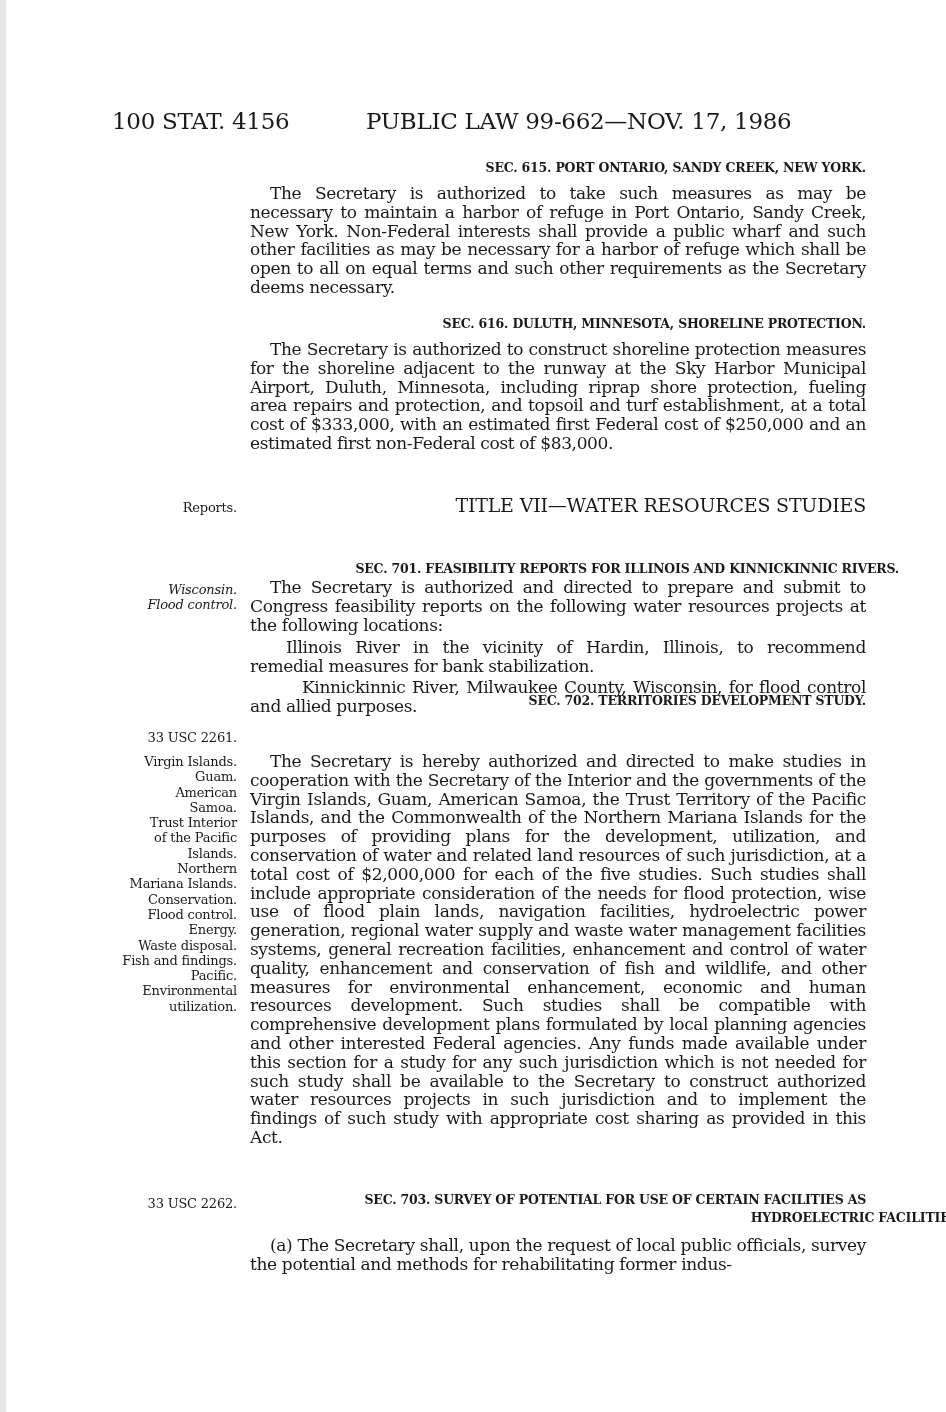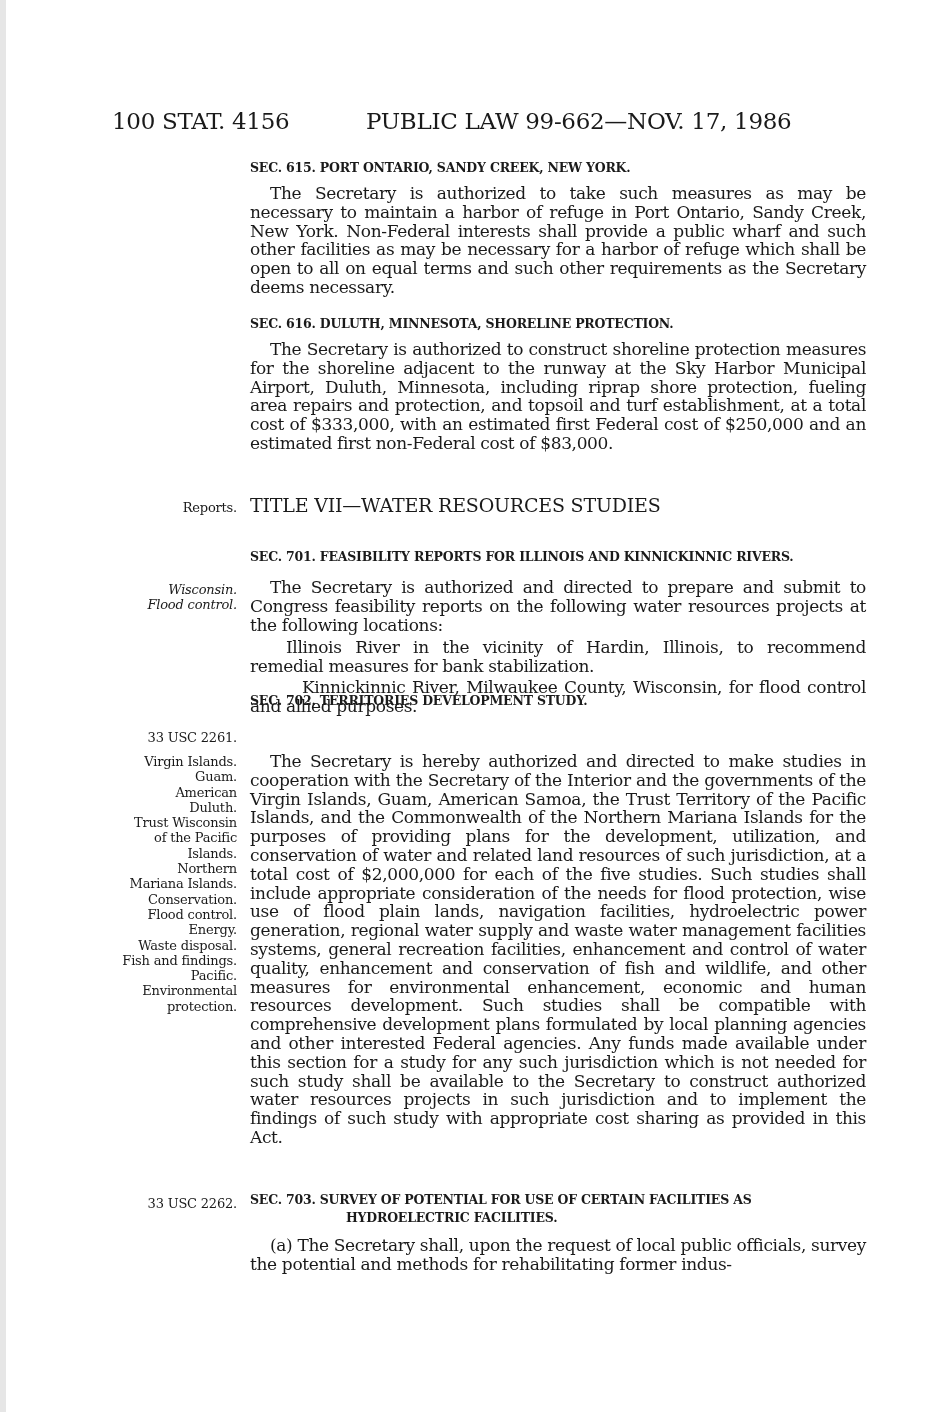--- a/index.html
+++ b/index.html
@@ -3,25 +3,25 @@
 <meta charset="utf-8">
 <style>
   html, body { margin:0; padding:0; background:#ffffff; }
   body { width:946px; height:1412px; position:relative; overflow:hidden;
          font-family:"DejaVu Serif","Liberation Serif",serif; color:#1a1a1a; }
   .edge { position:absolute; left:0; top:0; width:6px; height:1412px; background:#e6e6e6; }
   .hdr { position:absolute; top:108px; font-size:23px; letter-spacing:-0.3px; }
   .hdr-left { left:112px; }
   .hdr-center { left:366px; }
   .main { position:absolute; left:250px; width:616px; }
-  .sec { font-weight:bold; font-size:12.5px; letter-spacing:-0.2px; text-align:left; }
+  .sec { font-weight:bold; font-size:12.5px; letter-spacing:-0.2px; text-align:right; }
   .sec.wrap { text-indent:0; padding-left:96px; text-indent:-96px; }
   .para { font-size:17px; line-height:18.8px; text-align:justify; letter-spacing:-0.35px; }
   .para .ind { display:inline-block; width:20px; }
-  .title { font-size:19px; text-align:left; letter-spacing:-0.2px; }
+  .title { font-size:19px; text-align:right; letter-spacing:-0.2px; }
   .item { font-size:17px; line-height:18.8px; text-align:justify; letter-spacing:-0.35px; }
   .item .ind { display:inline-block; width:36px; }
   .margin { position:absolute; left:107px; font-size:13px; line-height:15.3px; width:130px; letter-spacing:-0.2px;text-align:right; }
 </style>
 </head>
 <body>
 
 <div class="edge"></div>
 
 <div class="hdr hdr-left">100 STAT. 4156</div>
@@ -29,48 +29,48 @@
 
 <div class="main sec" style="top:160px;">SEC. 615. PORT ONTARIO, SANDY CREEK, NEW YORK.</div>
 <div class="main para" style="top:184px;"><span class="ind"></span><span>The Secretary is authorized to take such measures as may be necessary to maintain a harbor of refuge in Port Ontario, Sandy Creek, New York. Non-Federal interests shall provide a public wharf and such other facilities as may be necessary for a harbor of refuge which shall be open to all on equal terms and such other requirements as the Secretary deems necessary.</span></div>
 
 <div class="main sec" style="top:316px;">SEC. 616. DULUTH, MINNESOTA, SHORELINE PROTECTION.</div>
 <div class="main para" style="top:340px;"><span class="ind"></span><span>The Secretary is authorized to construct shoreline protection measures for the shoreline adjacent to the runway at the Sky Harbor Municipal Airport, Duluth, Minnesota, including riprap shore protection, fueling area repairs and protection, and topsoil and turf establishment, at a total cost of $333,000, with an estimated first Federal cost of $250,000 and an estimated first non-Federal cost of $83,000.</span></div>
 
 <div class="margin" style="top:500px;">Reports.</div>
 <div class="main title" style="top:494px;">TITLE VII—WATER RESOURCES STUDIES</div>
 
-<div class="main sec wrap" style="top:548px; line-height:18px; padding-left:96px; width:520px;">SEC. 701. FEASIBILITY REPORTS FOR ILLINOIS AND KINNICKINNIC RIVERS.</div>
+<div class="main sec wrap" style="top:560px; line-height:18px; padding-left:96px; width:520px;margin-left:33px;">SEC. 701. FEASIBILITY REPORTS FOR ILLINOIS AND KINNICKINNIC RIVERS.</div>
 <div class="margin" style="top:582px;font-style:italic;">
   <div>Wisconsin.</div>
   <div>Flood control.</div>
 </div>
 <div class="main para" style="top:578px;"><span class="ind"></span><span>The Secretary is authorized and directed to prepare and submit to Congress feasibility reports on the following water resources projects at the following locations:</span></div>
 <div class="main item" style="top:638px;"><span class="ind"></span><span>Illinois River in the vicinity of Hardin, Illinois, to recommend remedial measures for bank stabilization.</span></div>
 <div class="main item" style="top:678px;"><span class="ind" style="width:52px"></span><span>Kinnickinnic River, Milwaukee County, Wisconsin, for flood control and allied purposes.</span></div>
 
 <div class="margin" style="top:730px;">33 USC 2261.</div>
 <div class="main sec" style="top:693px;">SEC. 702. TERRITORIES DEVELOPMENT STUDY.</div>
 <div class="margin" id="notes702" style="top:754px;">
     <div>Virgin Islands.</div>
     <div>Guam.</div>
     <div>American</div>
-    <div>Duluth.</div>
-    <div>Trust Wisconsin</div>
+    <div>Samoa.</div>
+    <div>Trust Interior</div>
     <div>of the Pacific</div>
     <div>Islands.</div>
     <div>Northern</div>
     <div>Mariana Islands.</div>
     <div>Conservation.</div>
     <div>Flood control.</div>
     <div>Energy.</div>
     <div>Waste disposal.</div>
     <div>Fish and findings.</div>
     <div>Pacific.</div>
     <div>Environmental</div>
-    <div>protection.</div>
+    <div>utilization.</div>
   </div>
 <div class="main para" style="top:752px;"><span class="ind"></span><span>The Secretary is hereby authorized and directed to make studies in cooperation with the Secretary of the Interior and the governments of the Virgin Islands, Guam, American Samoa, the Trust Territory of the Pacific Islands, and the Commonwealth of the Northern Mariana Islands for the purposes of providing plans for the development, utilization, and conservation of water and related land resources of such jurisdiction, at a total cost of $2,000,000 for each of the five studies. Such studies shall include appropriate consideration of the needs for flood protection, wise use of flood plain lands, navigation facilities, hydroelectric power generation, regional water supply and waste water management facilities systems, general recreation facilities, enhancement and control of water quality, enhancement and conservation of fish and wildlife, and other measures for environmental enhancement, economic and human resources development. Such studies shall be compatible with comprehensive development plans formulated by local planning agencies and other interested Federal agencies. Any funds made available under this section for a study for any such jurisdiction which is not needed for such study shall be available to the Secretary to construct authorized water resources projects in such jurisdiction and to implement the findings of such study with appropriate cost sharing as provided in this Act.</span></div>
 
 <div class="margin" style="top:1196px;">33 USC 2262.</div>
 <div class="main sec" style="top:1192px;">SEC. 703. SURVEY OF POTENTIAL FOR USE OF CERTAIN FACILITIES AS</div>
 <div class="main sec" style="top:1210px; padding-left:96px;">HYDROELECTRIC FACILITIES.</div>
 <div class="main para" style="top:1236px;"><span class="ind"></span><span>(a) The Secretary shall, upon the request of local public officials, survey the potential and methods for rehabilitating former indus-</span></div>
 
 </body></html>

